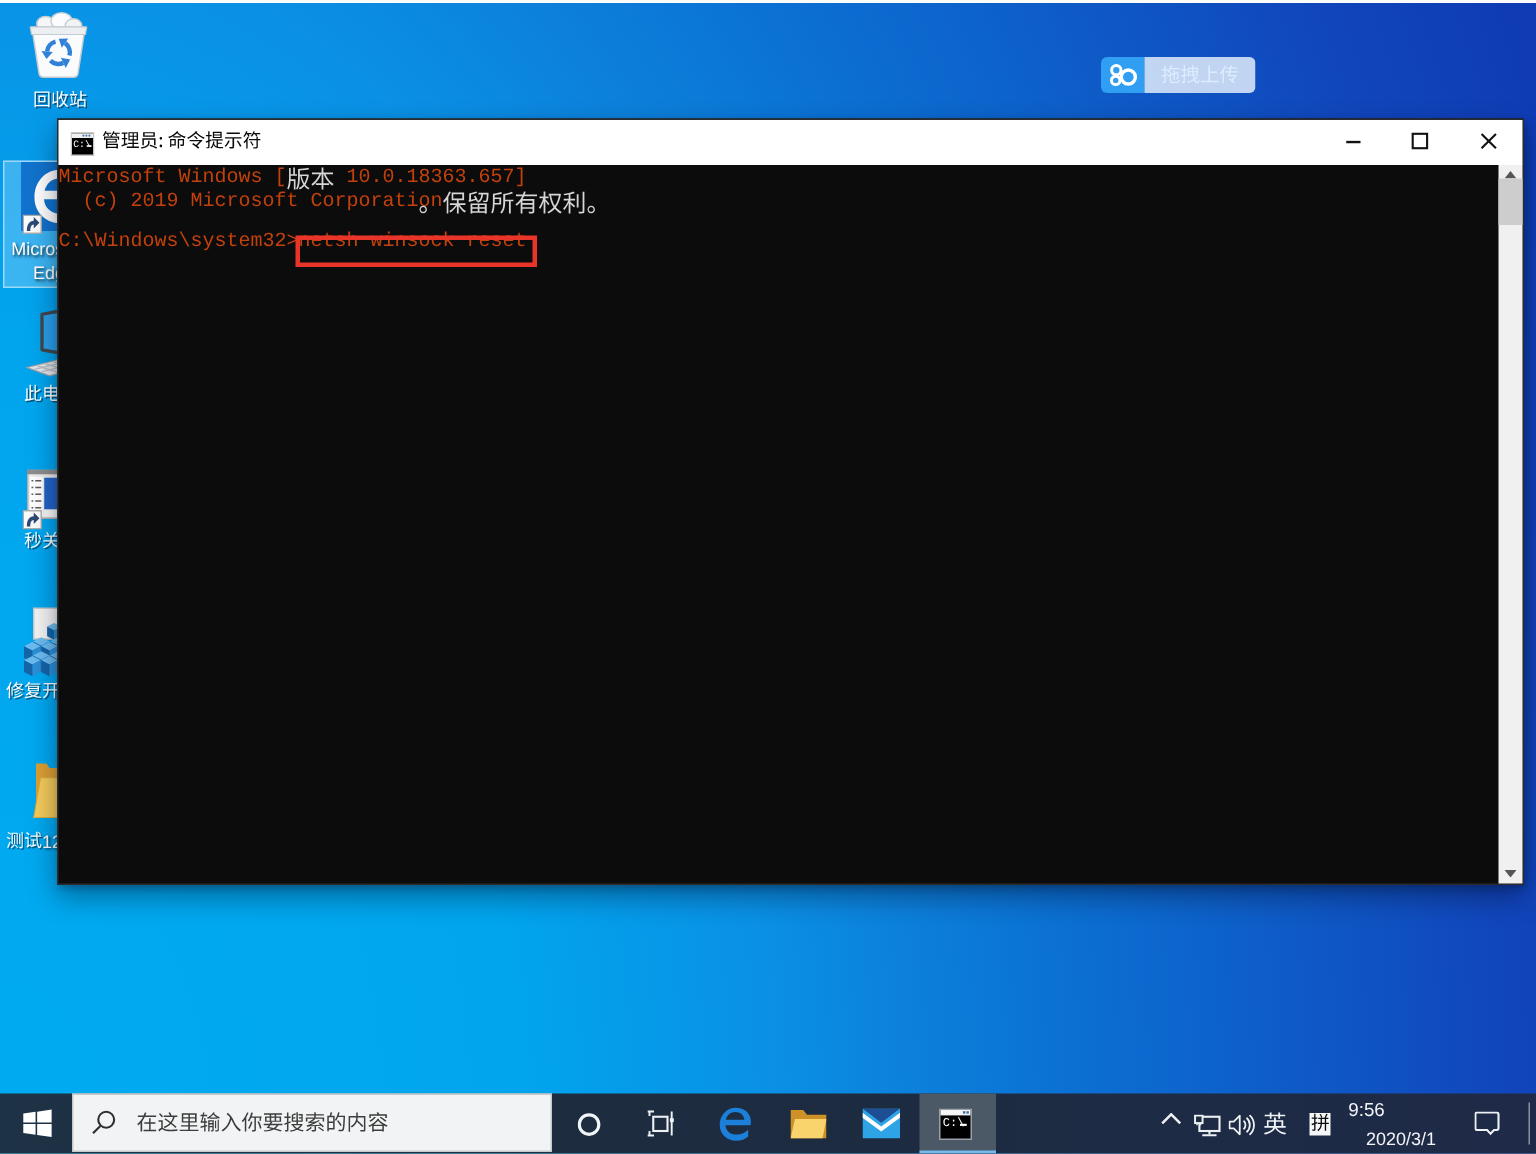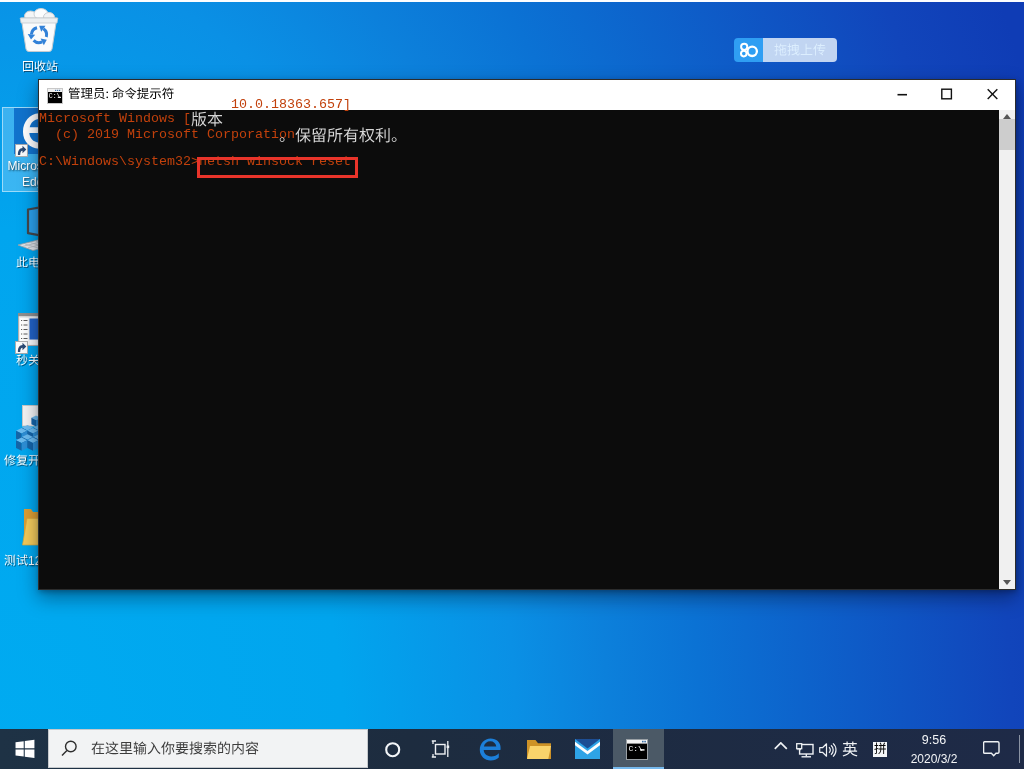--- a/index.html
+++ b/index.html
@@ -191,21 +191,21 @@
 <rect x="51.8" y="5.2" width="9.6" height="9.6" fill="none" stroke="#111" stroke-width="1.4"></rect>
 <line x1="97.7" y1="5.3" x2="107.3" y2="14.9" stroke="#111" stroke-width="1.4"></line>
 <line x1="107.3" y1="5.3" x2="97.7" y2="14.9" stroke="#111" stroke-width="1.4"></line>
 </svg>
 <div class="mono" style="left:39px;top:111px">Microsoft Windows [</div>
 <div style="position:absolute;left:191px;top:111px">
     <svg width="32" height="20" viewBox="0 0 32 20" style="position:absolute;overflow:visible;">
       <path d="M1.7 1L1.7 7.3C1.7 9.7 1.5 12.6 0.5 14.7C0.8 14.8 1.2 15.2 1.3 15.4C2.3 13.8 2.6 11.7 2.7 9.6L4.9 9.6L4.9 15.3L6 15.3L6 8.5L2.8 8.5L2.8 7.3L2.8 6.1L7 6.1L7 5.1L5.6 5.1L5.6 0.6L4.5 0.6L4.5 5.1L2.8 5.1L2.8 1ZM13.6 6.4C13.3 8.2 12.7 9.8 11.9 11.1C11.1 9.7 10.5 8.1 10.2 6.4ZM7.7 1.7L7.7 7.2C7.7 9.6 7.6 12.6 6.4 14.8C6.6 14.9 7.1 15.2 7.3 15.4C8.7 13.2 8.9 9.9 8.9 7.2L8.9 6.4L9.2 6.4C9.6 8.6 10.3 10.5 11.2 12C10.3 13.1 9.3 13.9 8.2 14.4C8.5 14.6 8.8 15.1 8.9 15.4C10 14.8 11 14 11.9 13C12.6 14 13.5 14.8 14.6 15.4C14.8 15.1 15.1 14.7 15.4 14.4C14.3 13.9 13.3 13.1 12.6 12.1C13.7 10.4 14.5 8.2 14.9 5.5L14.2 5.3L14 5.3L8.9 5.3L8.9 2.7C11.1 2.5 13.5 2.2 15.2 1.8L14.4 0.8C12.8 1.2 10.1 1.5 7.7 1.7ZM23.4 0.7L23.4 4L17 4L17 5.2L21.9 5.2C20.7 8 18.7 10.5 16.6 11.8C16.9 12.1 17.3 12.5 17.5 12.8C19.8 11.2 21.9 8.4 23.1 5.2L23.4 5.2L23.4 11.2L19.6 11.2L19.6 12.4L23.4 12.4L23.4 15.4L24.6 15.4L24.6 12.4L28.4 12.4L28.4 11.2L24.6 11.2L24.6 5.2L24.8 5.2C26.1 8.4 28.1 11.2 30.5 12.8C30.7 12.4 31.1 12 31.4 11.7C29.2 10.5 27.2 7.9 26 5.2L31 5.2L31 4L24.6 4L24.6 0.7Z" fill="#d6d6d6"></path>
     </svg>
   </div>
-<div class="mono" style="left:231px;top:97px">10.0.18363.657]</div>
+<div class="mono" style="left:231px;top:111px">10.0.18363.657]</div>
 <div class="mono" style="left:55px;top:127px">(c) 2019 Microsoft Corporation</div>
 <div style="position:absolute;left:279px;top:127px">
     <svg width="16" height="20" viewBox="0 0 16 20" style="position:absolute;overflow:visible;">
       <path d="M3.1 10.2C1.8 10.2 0.7 11.3 0.7 12.6C0.7 14 1.8 15.1 3.1 15.1C4.5 15.1 5.6 14 5.6 12.6C5.6 11.3 4.5 10.2 3.1 10.2ZM3.1 14.2C2.2 14.2 1.5 13.5 1.5 12.6C1.5 11.7 2.2 11 3.1 11C4 11 4.7 11.7 4.7 12.6C4.7 13.5 4 14.2 3.1 14.2Z" fill="#d6d6d6"></path>
     </svg>
   </div>
 <div style="position:absolute;left:295px;top:127px">
     <svg width="96" height="20" viewBox="0 0 96 20" style="position:absolute;overflow:visible;">
       <path d="M7.2 2.5L13.2 2.5L13.2 5.4L7.2 5.4ZM6.1 1.4L6.1 6.5L9.6 6.5L9.6 8.5L4.9 8.5L4.9 9.6L8.9 9.6C7.8 11.3 6.1 12.9 4.4 13.7C4.7 13.9 5.1 14.4 5.3 14.7C6.8 13.7 8.4 12.1 9.6 10.4L9.6 15.4L10.8 15.4L10.8 10.3C11.8 12.1 13.4 13.8 14.8 14.7C15.1 14.4 15.4 14 15.7 13.7C14.1 12.9 12.5 11.3 11.5 9.6L15.3 9.6L15.3 8.5L10.8 8.5L10.8 6.5L14.4 6.5L14.4 1.4ZM4.4 0.7C3.5 3.1 2 5.5 0.4 7C0.6 7.3 0.9 7.9 1 8.2C1.6 7.6 2.2 6.9 2.8 6.1L2.8 15.3L3.9 15.3L3.9 4.4C4.5 3.3 5.1 2.2 5.6 1ZM19.9 12.1L23.5 12.1L23.5 13.8L19.9 13.8ZM19.9 11.2L19.9 9.6L23.5 9.6L23.5 11.2ZM28.2 12.1L28.2 13.8L24.6 13.8L24.6 12.1ZM28.2 11.2L24.6 11.2L24.6 9.6L28.2 9.6ZM18.7 8.6L18.7 15.4L19.9 15.4L19.9 14.8L28.2 14.8L28.2 15.3L29.5 15.3L29.5 8.6ZM24 1.5L24 2.6L25.9 2.6C25.7 4.8 25.1 6.4 23 7.3C23.2 7.5 23.5 7.9 23.7 8.2C26 7.1 26.8 5.1 27 2.6L29.5 2.6C29.4 5.3 29.2 6.3 29 6.6C28.9 6.7 28.7 6.8 28.5 6.8C28.2 6.8 27.6 6.8 26.9 6.7C27.1 7 27.2 7.4 27.2 7.7C27.9 7.8 28.6 7.8 29 7.7C29.4 7.7 29.7 7.6 30 7.3C30.4 6.8 30.5 5.6 30.7 2C30.7 1.9 30.7 1.5 30.7 1.5ZM17.9 7.8C18.2 7.6 18.7 7.4 22.3 6.4C22.4 6.8 22.6 7.1 22.7 7.4L23.7 6.9C23.4 6 22.6 4.5 21.9 3.5L20.9 3.9C21.2 4.4 21.5 4.9 21.8 5.5L19 6.2L19 2.7C20.5 2.4 22.1 2 23.2 1.5L22.4 0.7C21.3 1.2 19.5 1.7 17.8 2L17.8 5.5C17.8 6.3 17.5 6.7 17.2 6.9C17.4 7.1 17.8 7.5 17.9 7.8ZM40.5 2.3L40.5 7.6C40.5 9.8 40.4 12.6 38.5 14.6C38.7 14.8 39.2 15.2 39.4 15.4C41.5 13.3 41.8 10 41.8 7.6L41.8 7.2L44.3 7.2L44.3 15.3L45.5 15.3L45.5 7.2L47.3 7.2L47.3 6.1L41.8 6.1L41.8 3.1C43.6 2.8 45.7 2.4 47 1.9L46.2 0.8C44.9 1.4 42.5 2 40.5 2.3ZM34.8 8.3L34.8 7.8L34.8 5.7L37.9 5.7L37.9 8.3ZM39.1 1C37.8 1.6 35.5 2 33.6 2.2L33.6 7.8C33.6 9.9 33.5 12.7 32.5 14.6C32.7 14.8 33.2 15.2 33.4 15.4C34.4 13.7 34.6 11.4 34.7 9.4L39.1 9.4L39.1 4.7L34.8 4.7L34.8 3.1C36.5 2.9 38.5 2.5 39.8 2ZM54.3 0.6C54.1 1.3 53.8 2 53.6 2.7L49 2.7L49 3.8L53.1 3.8C52 6 50.6 7.9 48.6 9.2C48.9 9.4 49.2 9.9 49.4 10.1C50.4 9.4 51.3 8.6 52.1 7.6L52.1 15.3L53.3 15.3L53.3 12.2L60 12.2L60 13.8C60 14.1 59.9 14.2 59.6 14.2C59.3 14.2 58.3 14.2 57.3 14.2C57.4 14.5 57.6 15 57.7 15.3C59.1 15.3 59.9 15.3 60.5 15.1C61 14.9 61.2 14.6 61.2 13.9L61.2 5.7L53.4 5.7C53.7 5.1 54.1 4.5 54.4 3.8L63 3.8L63 2.7L54.8 2.7C55.1 2.1 55.3 1.5 55.5 0.9ZM53.3 9.5L60 9.5L60 11.1L53.3 11.1ZM53.3 8.4L53.3 6.8L60 6.8L60 8.4ZM77.6 3.3C77.1 6.1 76.2 8.4 74.9 10.2C73.7 8.4 73 6.1 72.4 3.3ZM70.8 2.1L70.8 3.3L71.3 3.3C71.9 6.6 72.7 9.1 74.1 11.2C72.9 12.6 71.4 13.7 69.9 14.4C70.1 14.6 70.4 15.1 70.6 15.3C72.2 14.6 73.6 13.6 74.9 12.2C75.8 13.4 77.1 14.4 78.6 15.4C78.8 15.1 79.2 14.7 79.5 14.4C77.9 13.5 76.6 12.4 75.6 11.2C77.2 9 78.4 6.1 79 2.3L78.2 2.1L78 2.1ZM67.4 0.6L67.4 4L64.7 4L64.7 5.2L67.1 5.2C66.5 7.4 65.4 9.9 64.3 11.3C64.5 11.6 64.8 12.1 65 12.4C65.9 11.3 66.8 9.3 67.4 7.3L67.4 15.3L68.6 15.3L68.6 7.2C69.3 8.1 70.2 9.3 70.5 9.9L71.3 8.8C70.9 8.4 69.1 6.3 68.6 5.8L68.6 5.2L70.7 5.2L70.7 4L68.6 4L68.6 0.6ZM89.5 2.5L89.5 11.4L90.7 11.4L90.7 2.5ZM93.4 0.9L93.4 13.8C93.4 14.1 93.3 14.2 93 14.2C92.7 14.2 91.7 14.2 90.5 14.2C90.7 14.5 90.9 15 91 15.4C92.5 15.4 93.4 15.3 93.9 15.2C94.4 14.9 94.6 14.6 94.6 13.8L94.6 0.9ZM87.3 0.7C85.8 1.4 83 2 80.7 2.3C80.8 2.5 81 2.9 81.1 3.2C82 3.1 83.1 2.9 84.1 2.7L84.1 5.5L80.8 5.5L80.8 6.6L83.9 6.6C83.1 8.6 81.7 10.8 80.4 12C80.6 12.3 81 12.8 81.1 13.1C82.2 12 83.3 10.2 84.1 8.4L84.1 15.3L85.3 15.3L85.3 9C86.1 9.8 87.2 10.8 87.7 11.3L88.4 10.3C87.9 9.9 86.1 8.3 85.3 7.7L85.3 6.6L88.4 6.6L88.4 5.5L85.3 5.5L85.3 2.5C86.4 2.3 87.4 2 88.2 1.6Z" fill="#d6d6d6"></path>
     </svg>
@@ -298,17 +298,17 @@
     <svg width="16" height="20" viewBox="0 0 16 20" style="position:absolute;overflow:visible;">
       <path d="M7.3 4L7.3 5.9L2.6 5.9L2.6 9.6L0.9 9.6L0.9 10.8L6.9 10.8C6.3 12.2 4.6 13.5 0.6 14.4C0.9 14.7 1.2 15.1 1.3 15.4C5.5 14.4 7.3 12.9 8.1 11.2C9.4 13.5 11.5 14.8 14.7 15.4C14.9 15.1 15.2 14.6 15.5 14.3C12.4 13.9 10.3 12.8 9.1 10.8L15.1 10.8L15.1 9.6L13.5 9.6L13.5 5.9L8.6 5.9L8.6 4ZM3.7 9.6L3.7 6.9L7.3 6.9L7.3 8.5C7.3 8.8 7.3 9.2 7.2 9.6ZM12.3 9.6L8.5 9.6C8.5 9.2 8.6 8.9 8.6 8.5L8.6 6.9L12.3 6.9ZM10.2 0.6L10.2 2.1L5.7 2.1L5.7 0.6L4.5 0.6L4.5 2.1L1.1 2.1L1.1 3.2L4.5 3.2L4.5 4.9L5.7 4.9L5.7 3.2L10.2 3.2L10.2 4.9L11.4 4.9L11.4 3.2L14.8 3.2L14.8 2.1L11.4 2.1L11.4 0.6Z" fill="#f0f3f6"></path>
     </svg>
   </div>
 <div class="ab" style="left:873px;top:741.5px;width:14px;height:15px;background:#f4f6f8"></div>
 <div style="position:absolute;left:873.8px;top:742.4px">
     <svg width="12.5" height="15.6" viewBox="0 0 12.5 15.6" style="position:absolute;overflow:visible;">
       <path d="M5.7 0.9C6.1 1.6 6.6 2.5 6.8 3.1L7.6 2.7C7.4 2.2 6.9 1.3 6.5 0.6ZM2.1 0.5L2.1 3L0.5 3L0.5 3.9L2.1 3.9L2.1 6.6C1.4 6.8 0.8 7 0.4 7.1L0.6 8.1L2.1 7.6L2.1 10.8C2.1 11 2 11 1.8 11C1.7 11 1.2 11 0.7 11C0.8 11.3 0.9 11.7 1 11.9C1.7 11.9 2.2 11.9 2.5 11.8C2.9 11.6 3 11.3 3 10.8L3 7.3L4.2 6.8L4.1 6L3 6.3L3 3.9L4.2 3.9L4.2 3L3 3L3 0.5ZM9.2 4L9.2 6.5L7.3 6.5L7.3 6.4L7.3 4ZM10.1 0.5C9.9 1.3 9.4 2.4 9 3.1L4.9 3.1L4.9 4L6.4 4L6.4 6.4L6.4 6.5L4.5 6.5L4.5 7.4L6.4 7.4C6.3 8.8 5.9 10.4 4.2 11.4C4.4 11.5 4.7 11.8 4.8 12.1C6.7 10.8 7.2 9 7.3 7.4L9.2 7.4L9.2 11.9L10.1 11.9L10.1 7.4L11.9 7.4L11.9 6.5L10.1 6.5L10.1 4L11.6 4L11.6 3.1L9.9 3.1C10.3 2.5 10.7 1.6 11.1 0.9Z" fill="#0a0a0a"></path>
     </svg>
   </div>
-<div class="ab" style="left:905px;top:732.9px;width:58px;text-align:center;color:#f2f4f6;font-size:12.5px">9:56</div>
-<div class="ab" style="left:898px;top:751.8px;width:72px;text-align:center;color:#f2f4f6;font-size:12px">2020/3/2</div>
+<div class="ab" style="left:882px;top:732.9px;width:58px;text-align:center;color:#f2f4f6;font-size:12.5px">9:56</div>
+<div class="ab" style="left:898px;top:751.8px;width:72px;text-align:center;color:#f2f4f6;font-size:12px">2020/3/1</div>
 <svg class="ab" style="left:983px;top:741px" width="18" height="17">
 <path d="M1.5,0.7 L14.7,0.7 Q16,0.7 16,2 L16,11 Q16,12.3 14.7,12.3 L13,12.3 L10.7,14.8 L8.4,12.3 L1.5,12.3 Q0.6,12.3 0.6,11 L0.6,2 Q0.6,0.7 1.5,0.7 Z" fill="none" stroke="#eef1f4" stroke-width="1.4"></path>
 </svg>
 <div class="ab" style="left:1019px;top:735px;width:1px;height:28px;background:#8a93a3"></div>
 </body></html>

